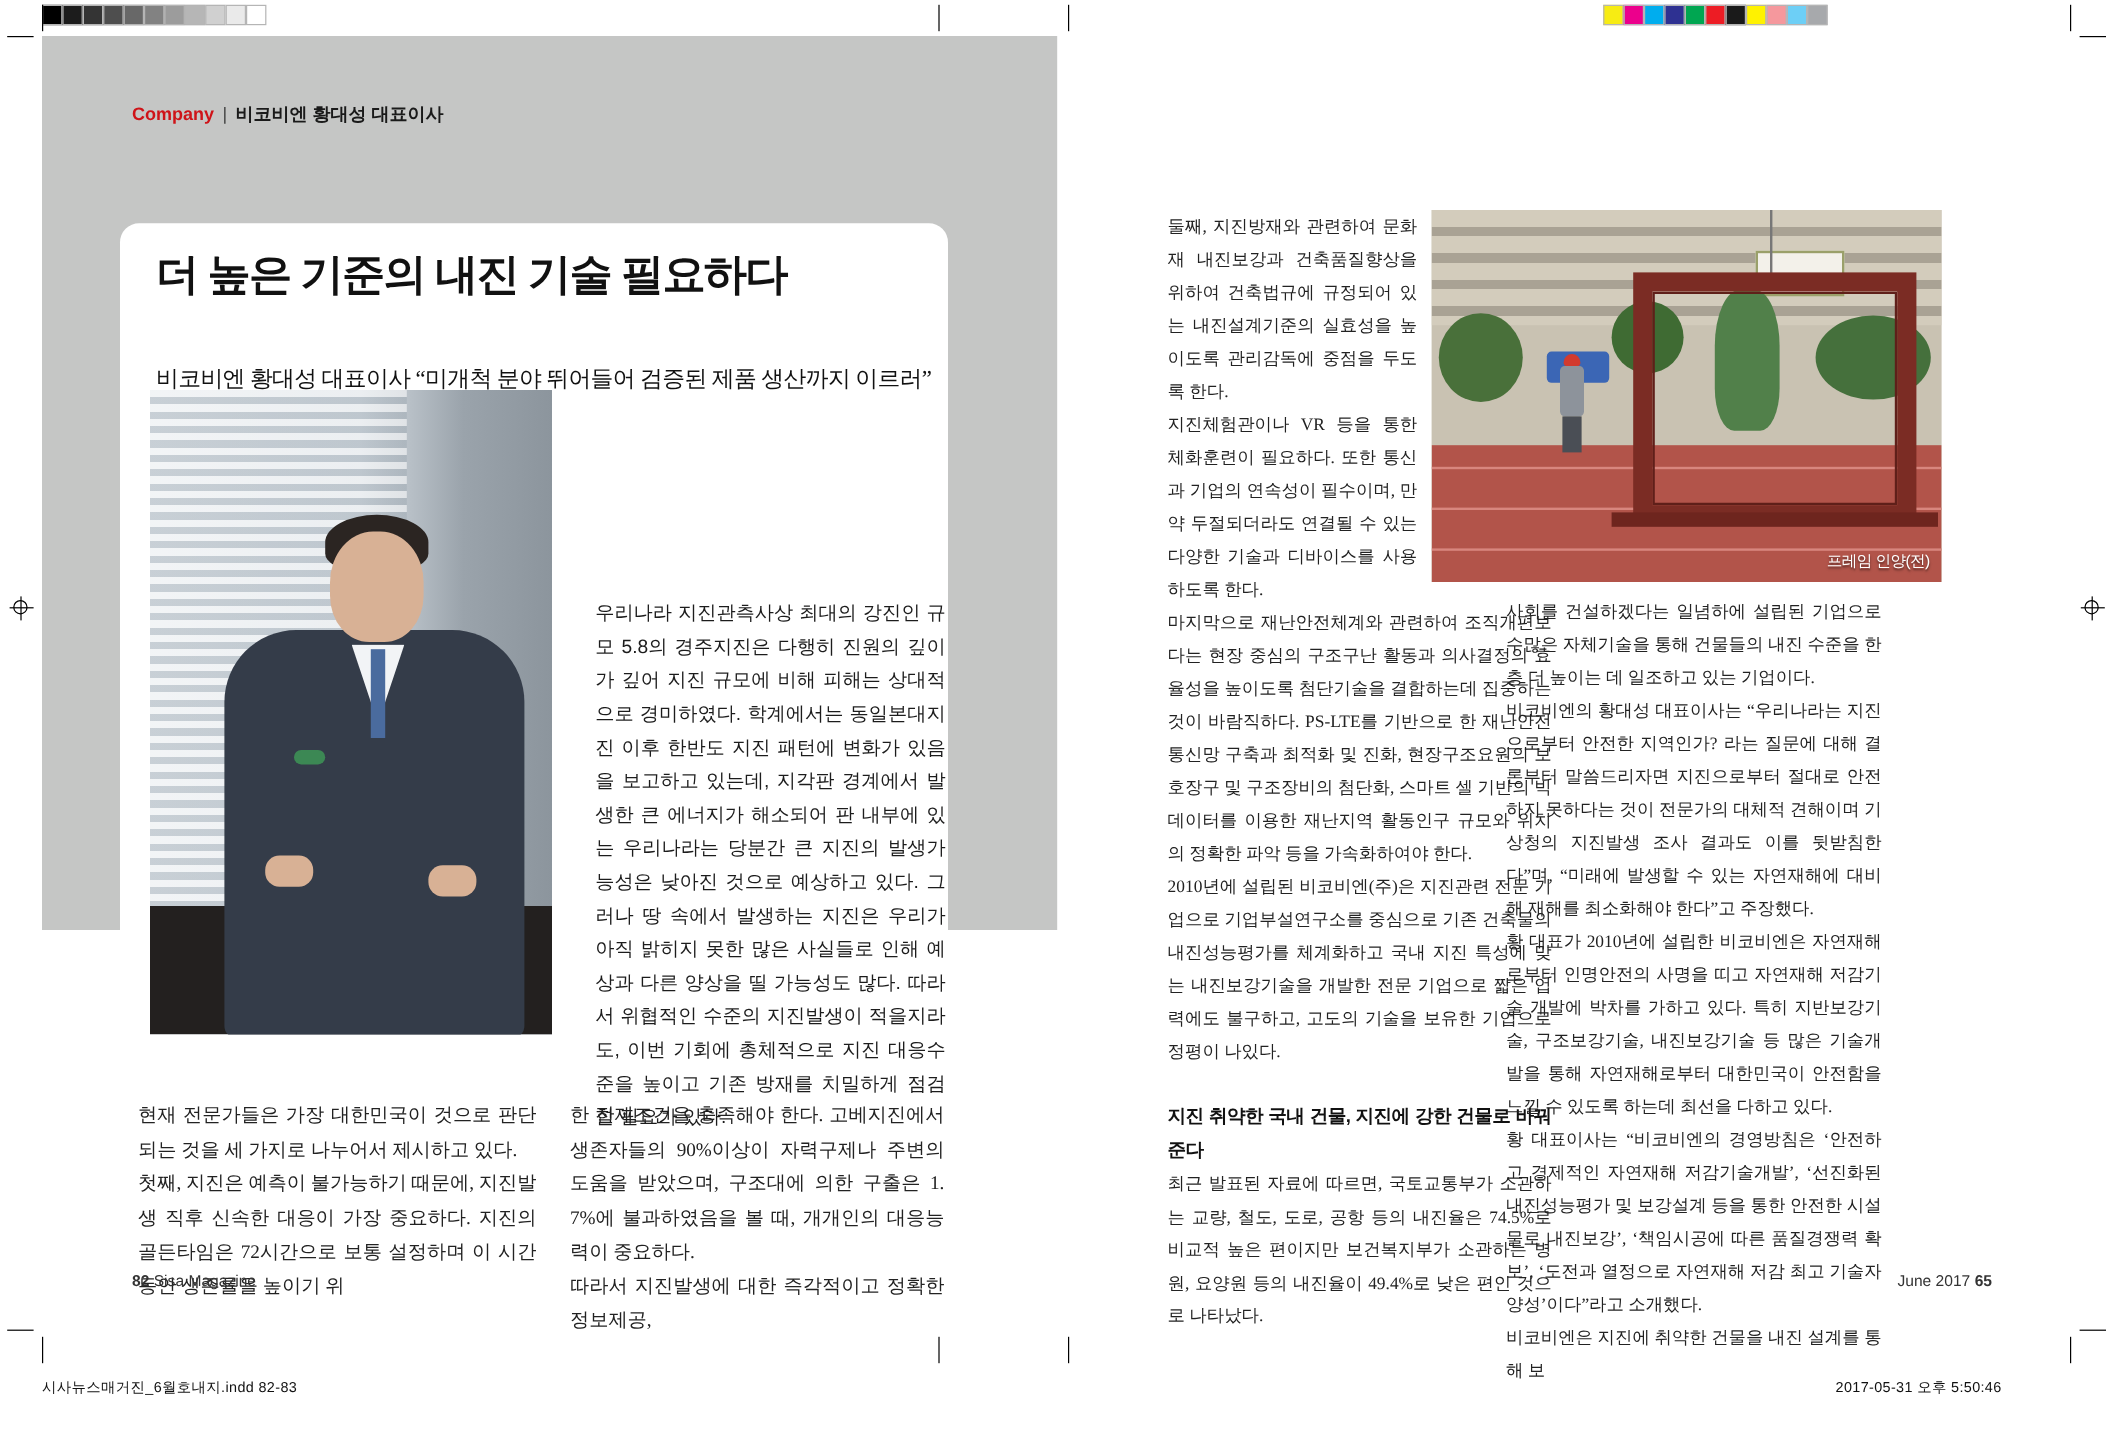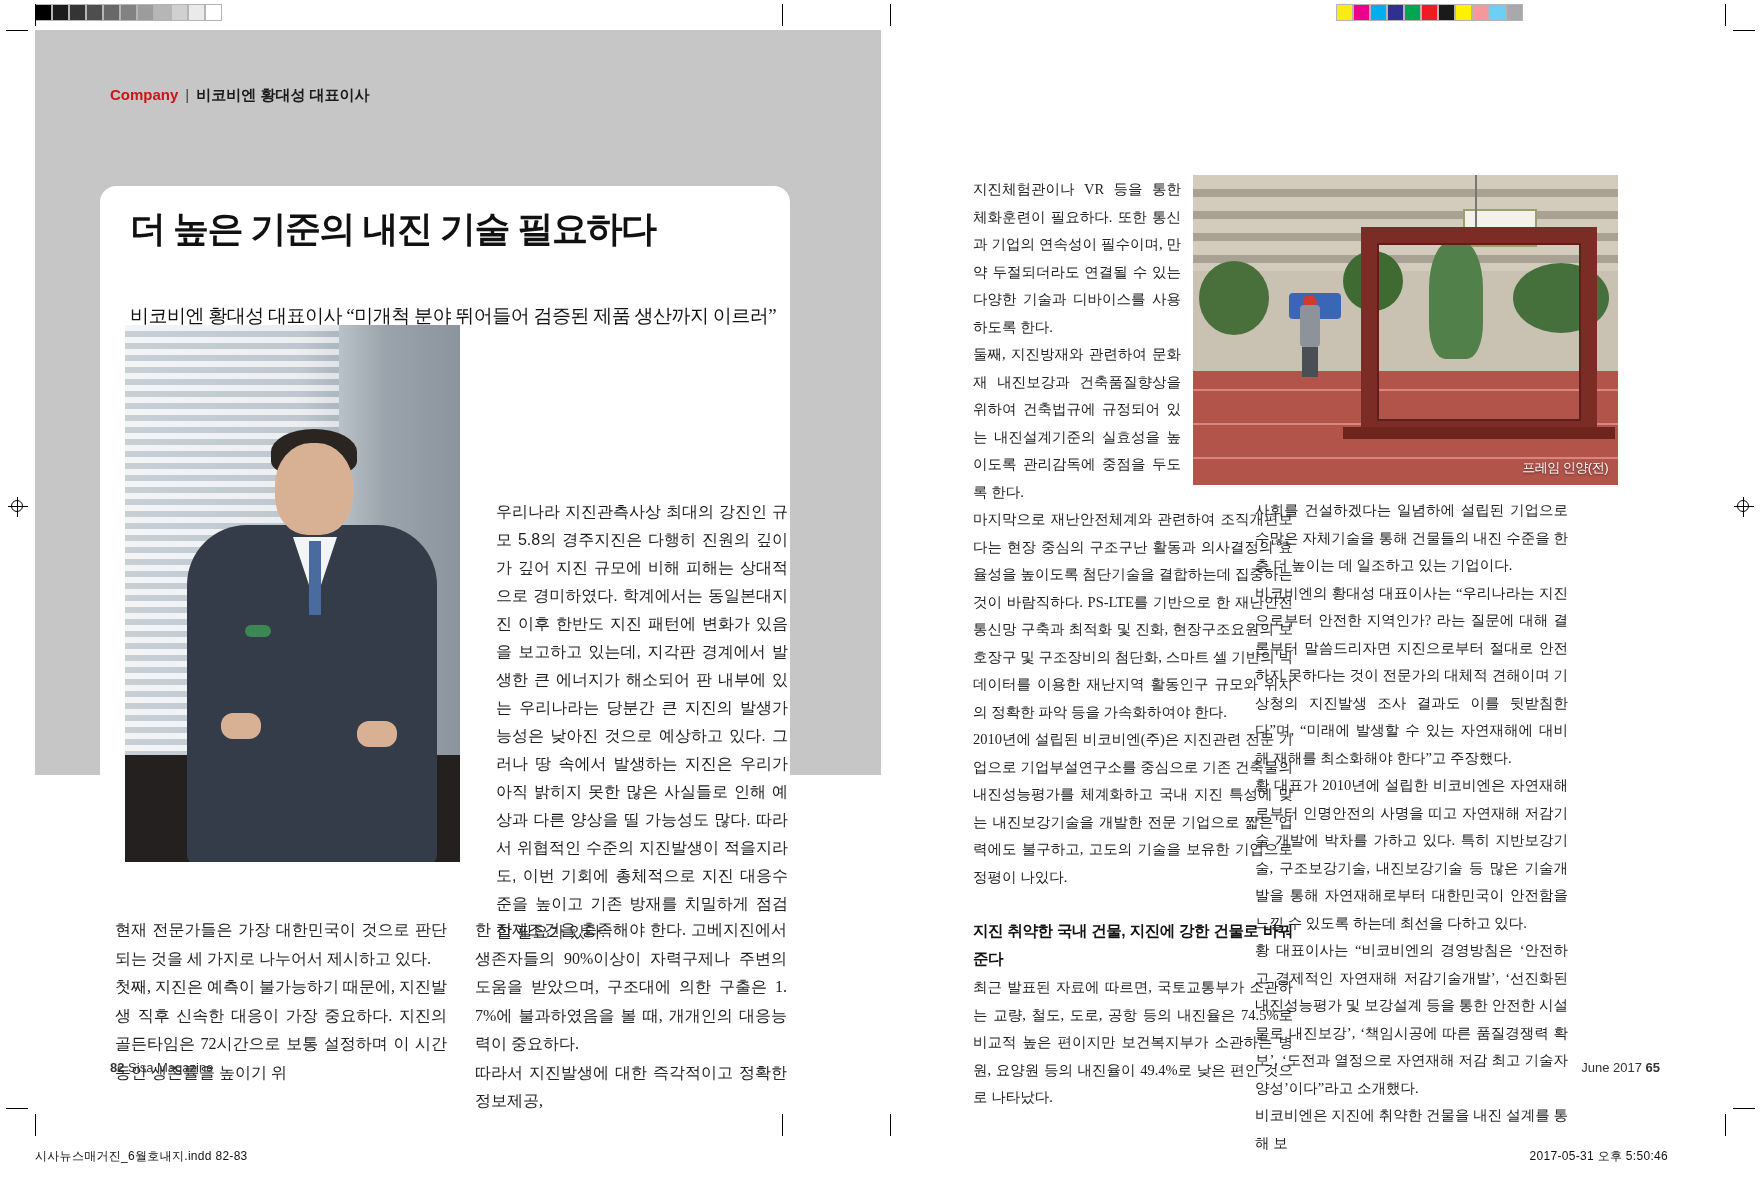--- a/index.html
+++ b/index.html
@@ -168,22 +168,22 @@
     <p>따라서 지진발생에 대한 즉각적이고 정확한 정보제공,</p>
   </div>
 
   <div class="footer" style="left:110px;">
     <b>82</b>
     <span>Sisa Magazine</span>
   </div>
 
   <div class="colA serif jtxt">
     <div class="wrapspacer"></div>
+    <p>둘째, 지진방재와 관련하여 문화재 내진보강과 건축품질향상을 위하여 건축법규에 규정되어 있는 내진설계기준의 실효성을 높이도록 관리감독에 중점을 두도록 한다.</p>
     <p>지진체험관이나 VR 등을 통한 체화훈련이 필요하다. 또한 통신과 기업의 연속성이 필수이며, 만약 두절되더라도 연결될 수 있는 다양한 기술과 디바이스를 사용하도록 한다.</p>
-    <p>둘째, 지진방재와 관련하여 문화재 내진보강과 건축품질향상을 위하여 건축법규에 규정되어 있는 내진설계기준의 실효성을 높이도록 관리감독에 중점을 두도록 한다.</p>
     <p>마지막으로 재난안전체계와 관련하여 조직개편보다는 현장 중심의 구조구난 활동과 의사결정의 효율성을 높이도록 첨단기술을 결합하는데 집중하는 것이 바람직하다. PS-LTE를 기반으로 한 재난안전통신망 구축과 최적화 및 진화, 현장구조요원의 보호장구 및 구조장비의 첨단화, 스마트 셀 기반의 빅데이터를 이용한 재난지역 활동인구 규모와 위치의 정확한 파악 등을 가속화하여야 한다.</p>
     <p>2010년에 설립된 비코비엔(주)은 지진관련 전문 기업으로 기업부설연구소를 중심으로 기존 건축물의 내진성능평가를 체계화하고 국내 지진 특성에 맞는 내진보강기술을 개발한 전문 기업으로 짧은 업력에도 불구하고, 고도의 기술을 보유한 기업으로 정평이 나있다.</p>
     <p class="sechead">지진 취약한 국내 건물, 지진에 강한 건물로 바꿔 준다</p>
     <p>최근 발표된 자료에 따르면, 국토교통부가 소관하는 교량, 철도, 도로, 공항 등의 내진율은 74.5%로 비교적 높은 편이지만 보건복지부가 소관하는 병원, 요양원 등의 내진율이 49.4%로 낮은 편인 것으로 나타났다.</p>
 
   </div>
 
   <div class="framephoto">
     <div class="building"></div>
     <div class="banner"></div>

